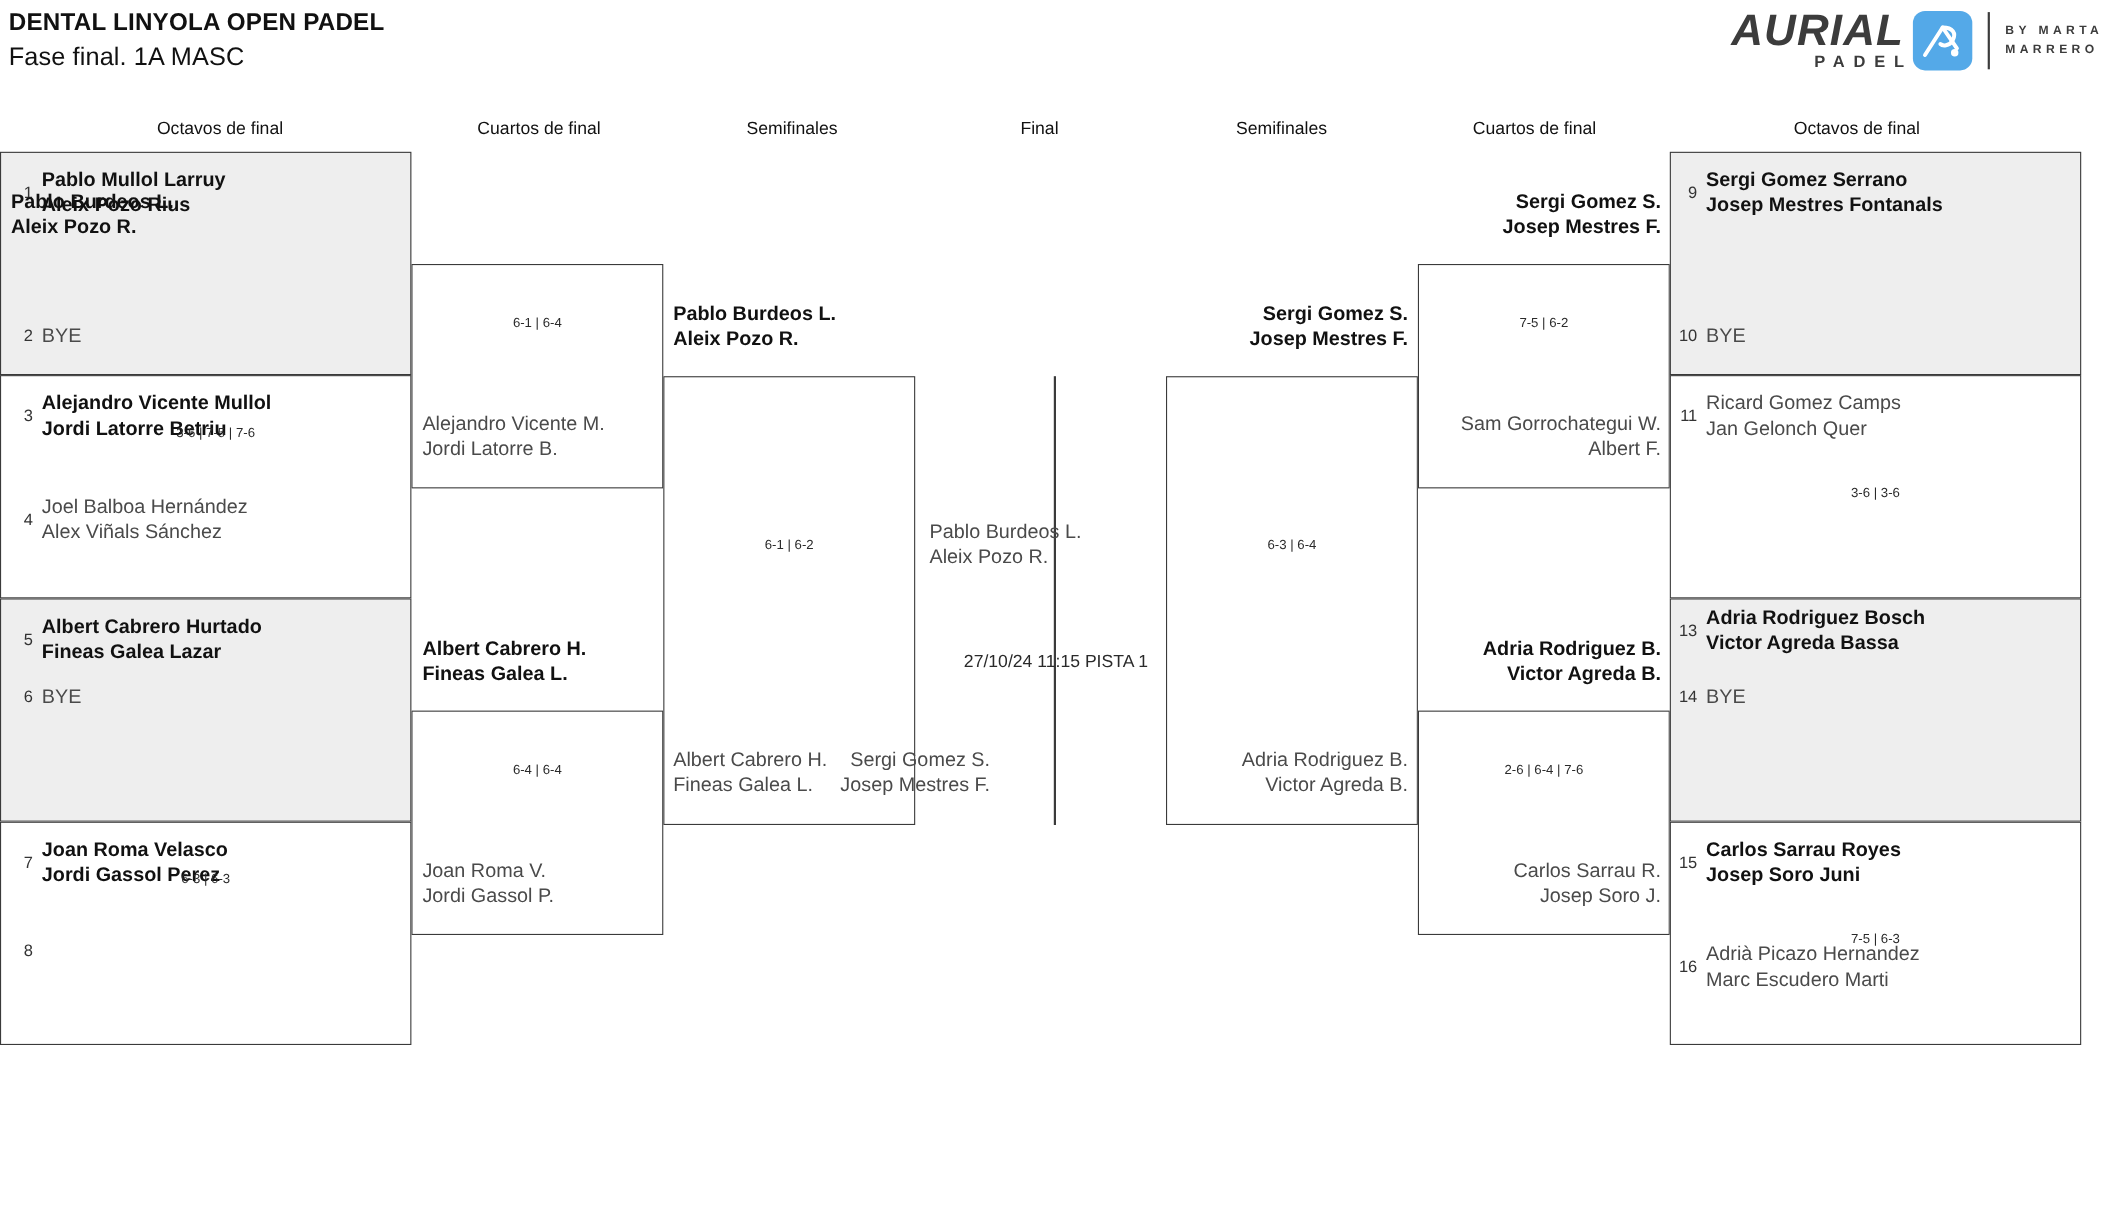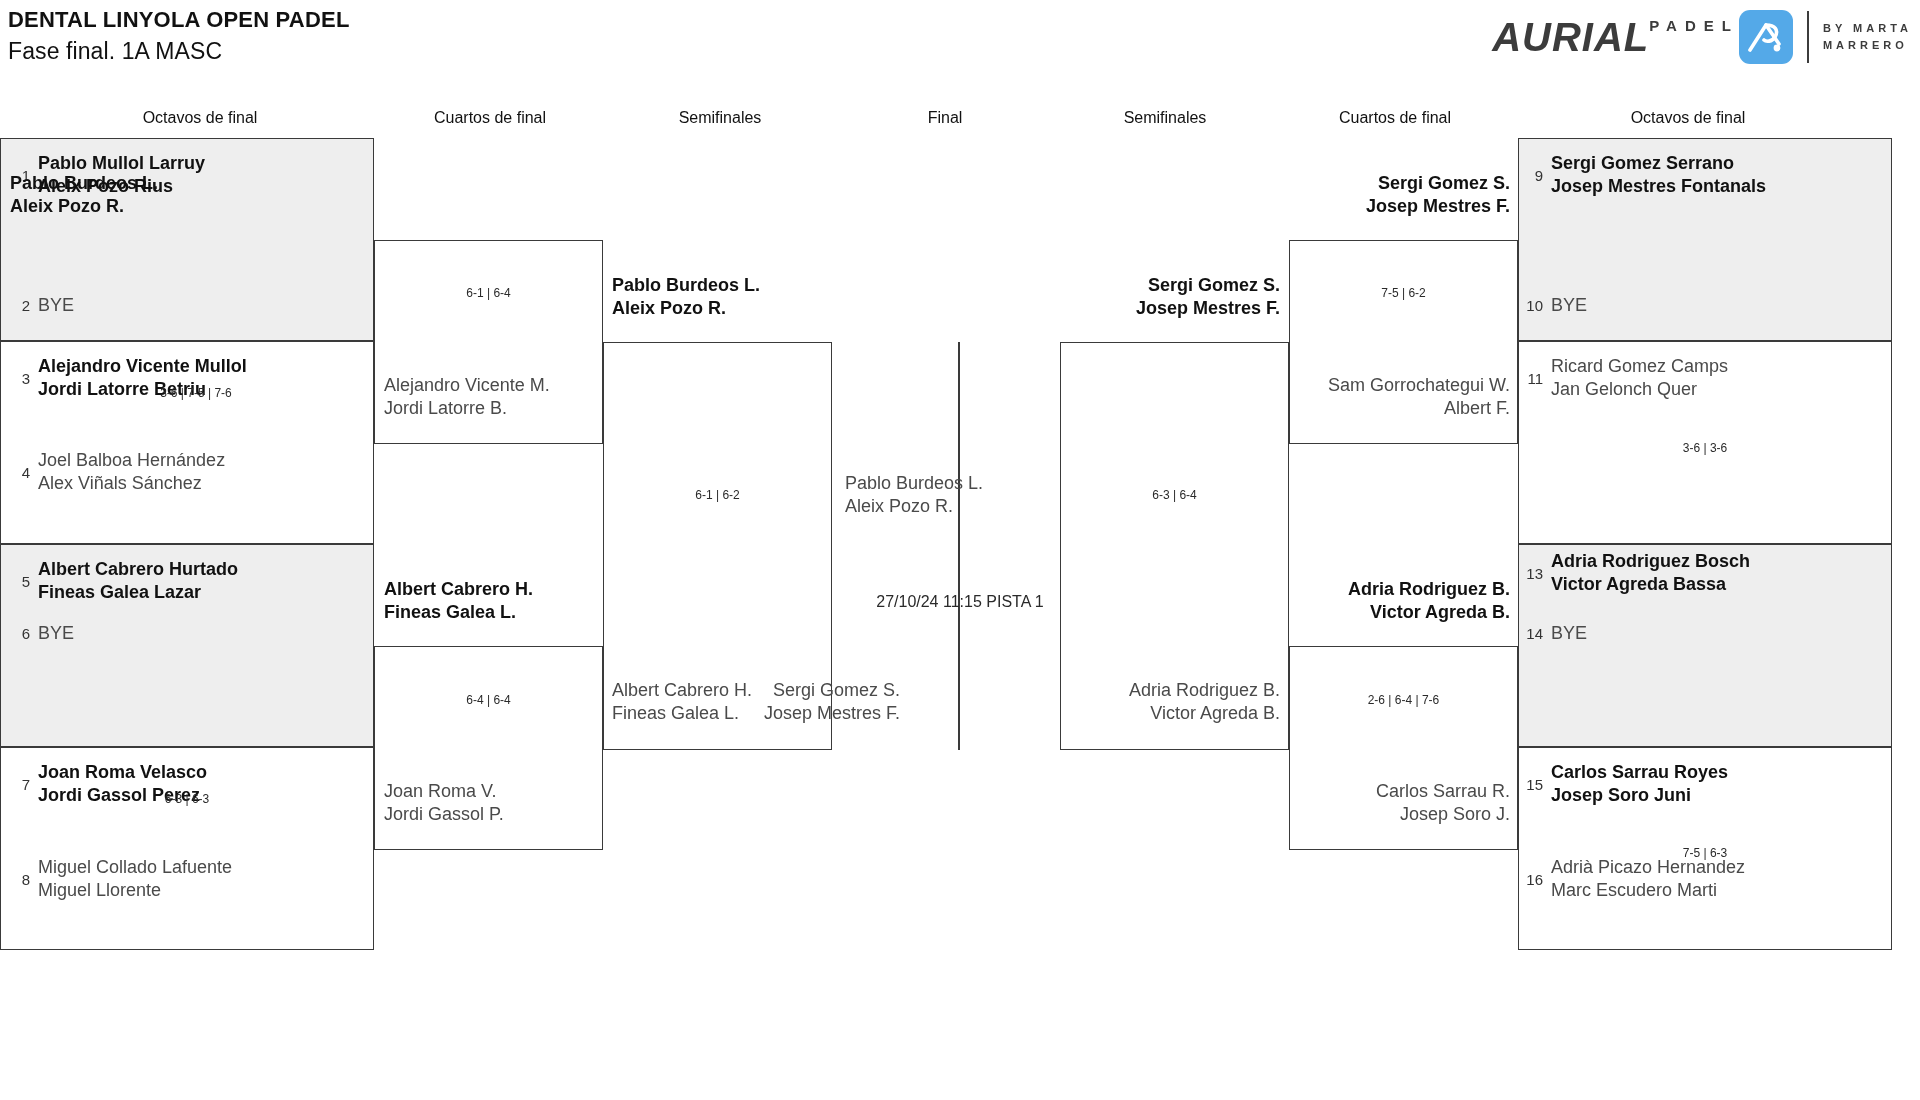--- a/index.html
+++ b/index.html
@@ -20,21 +20,21 @@
     font-size: 22px; font-weight: 700; letter-spacing: .2px;
     line-height: 32px; color: #111; white-space: nowrap;
   }
   #tournament-subtitle {
     font-size: 23px; font-weight: 400; letter-spacing: .1px;
     line-height: 30px; color: #111; white-space: nowrap;
   }
 
   
   #logo { position: absolute; right: 8px; top: 6px; height: 62px; display: flex; align-items: center; }
-  #logo-wordmark { display: flex; flex-direction: row; align-items: flex-start; margin-right: 6px; }
+  #logo-wordmark { display: flex; flex-direction: column; align-items: flex-end; margin-right: 6px; }
   #logo-aurial {
     font-size: 40px; font-weight: 700; font-style: italic; letter-spacing: 1px;
     color: #3c3c3c; line-height: 40px;
   }
   #logo-padel {
     font-size: 15px; font-weight: 700; letter-spacing: 8px;
     color: #3c3c3c; line-height: 18px; margin-right: -8px;
   }
   #logo-mark {
     width: 54px; height: 54px; border-radius: 11px; background: #54a9e8;
@@ -185,24 +185,20 @@
   <div class="entry left-side win" style="top:761px;">
     <span class="seed">7</span>
     <span class="names">
       <span class="name-line">Joan Roma Velasco</span>
       <span class="name-line">Jordi Gassol Perez</span>
     </span>
   </div>
   <div class="score" style="left:0px; top:789px; width:374px;">6-3 | 6-3</div>
   <div class="entry left-side lose" style="top:856px;">
     <span class="seed">8</span>
-    <span class="names">
-      <span class="name-line">Miguel Collado Lafuente</span>
-      <span class="name-line">Miguel Llorente</span>
-    </span>
   </div>
 
   <div class="cell plain" style="left:374px; top:240px; width:229px; height:204px;"></div>
   <div class="cell plain" style="left:374px; top:646px; width:229px; height:204px;"></div>
 
   <div class="adv left-side win" style="top:172px;">
     <span class="name-line">Pablo Burdeos L.</span>
     <span class="name-line">Aleix Pozo R.</span>
   </div>
   <div class="score" style="left:374px; top:283px; width:229px;">6-1 | 6-4</div>

